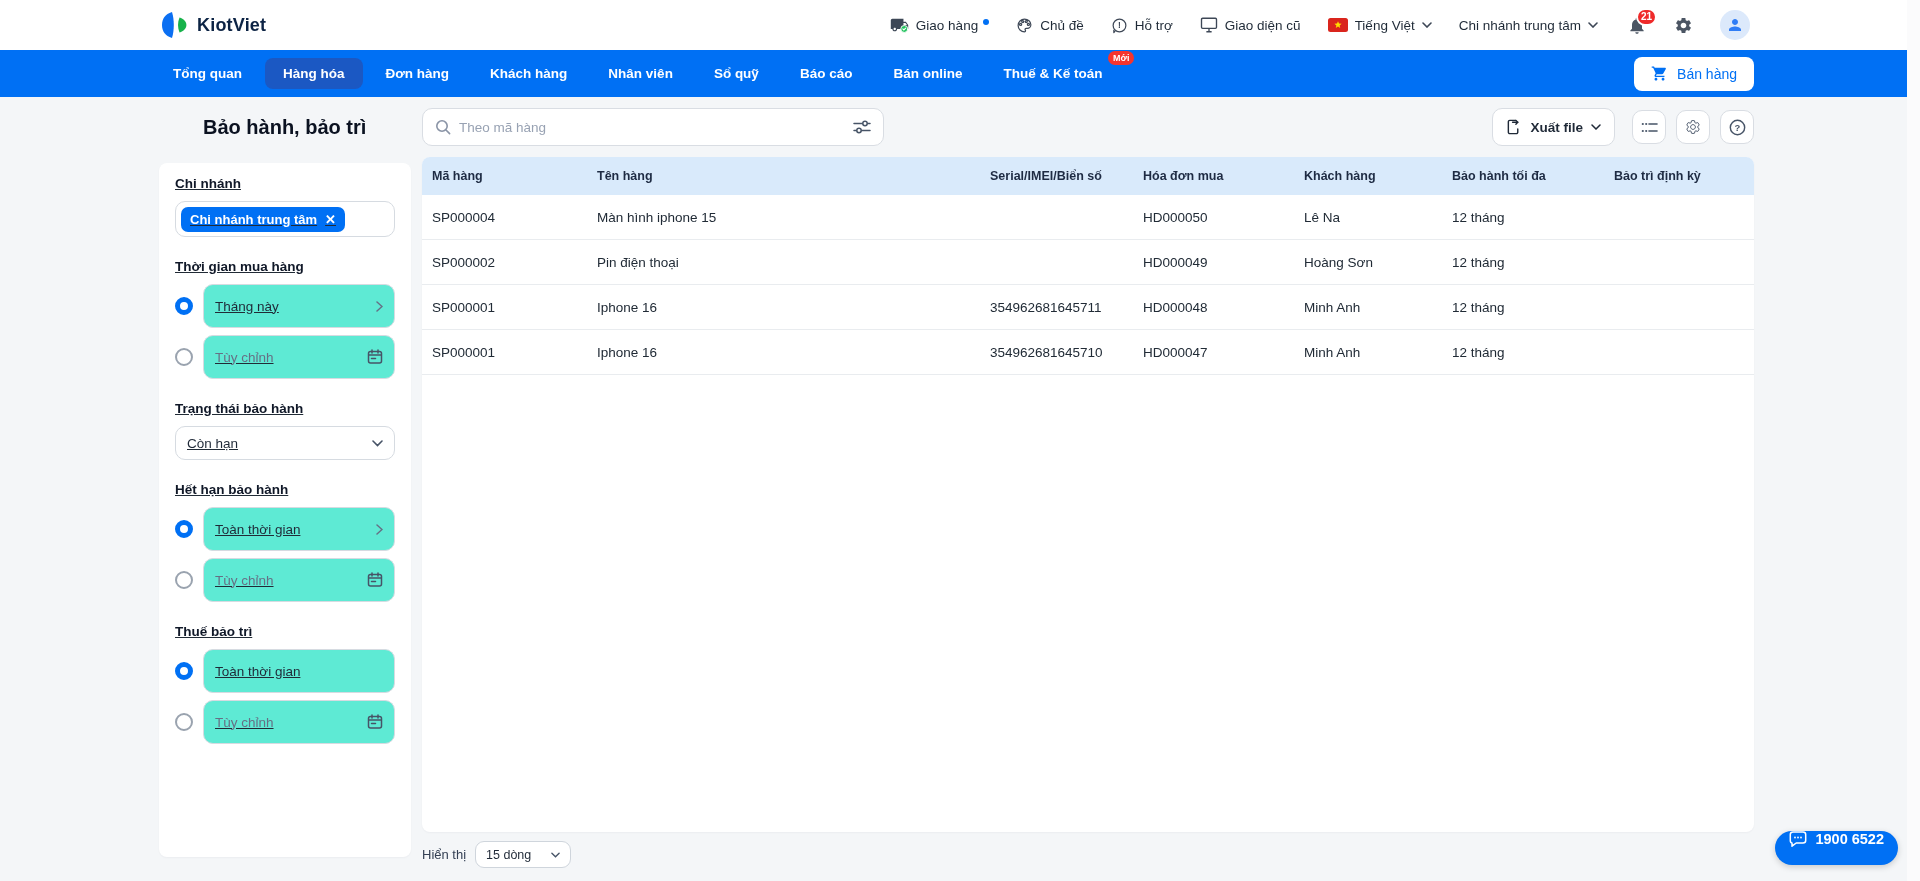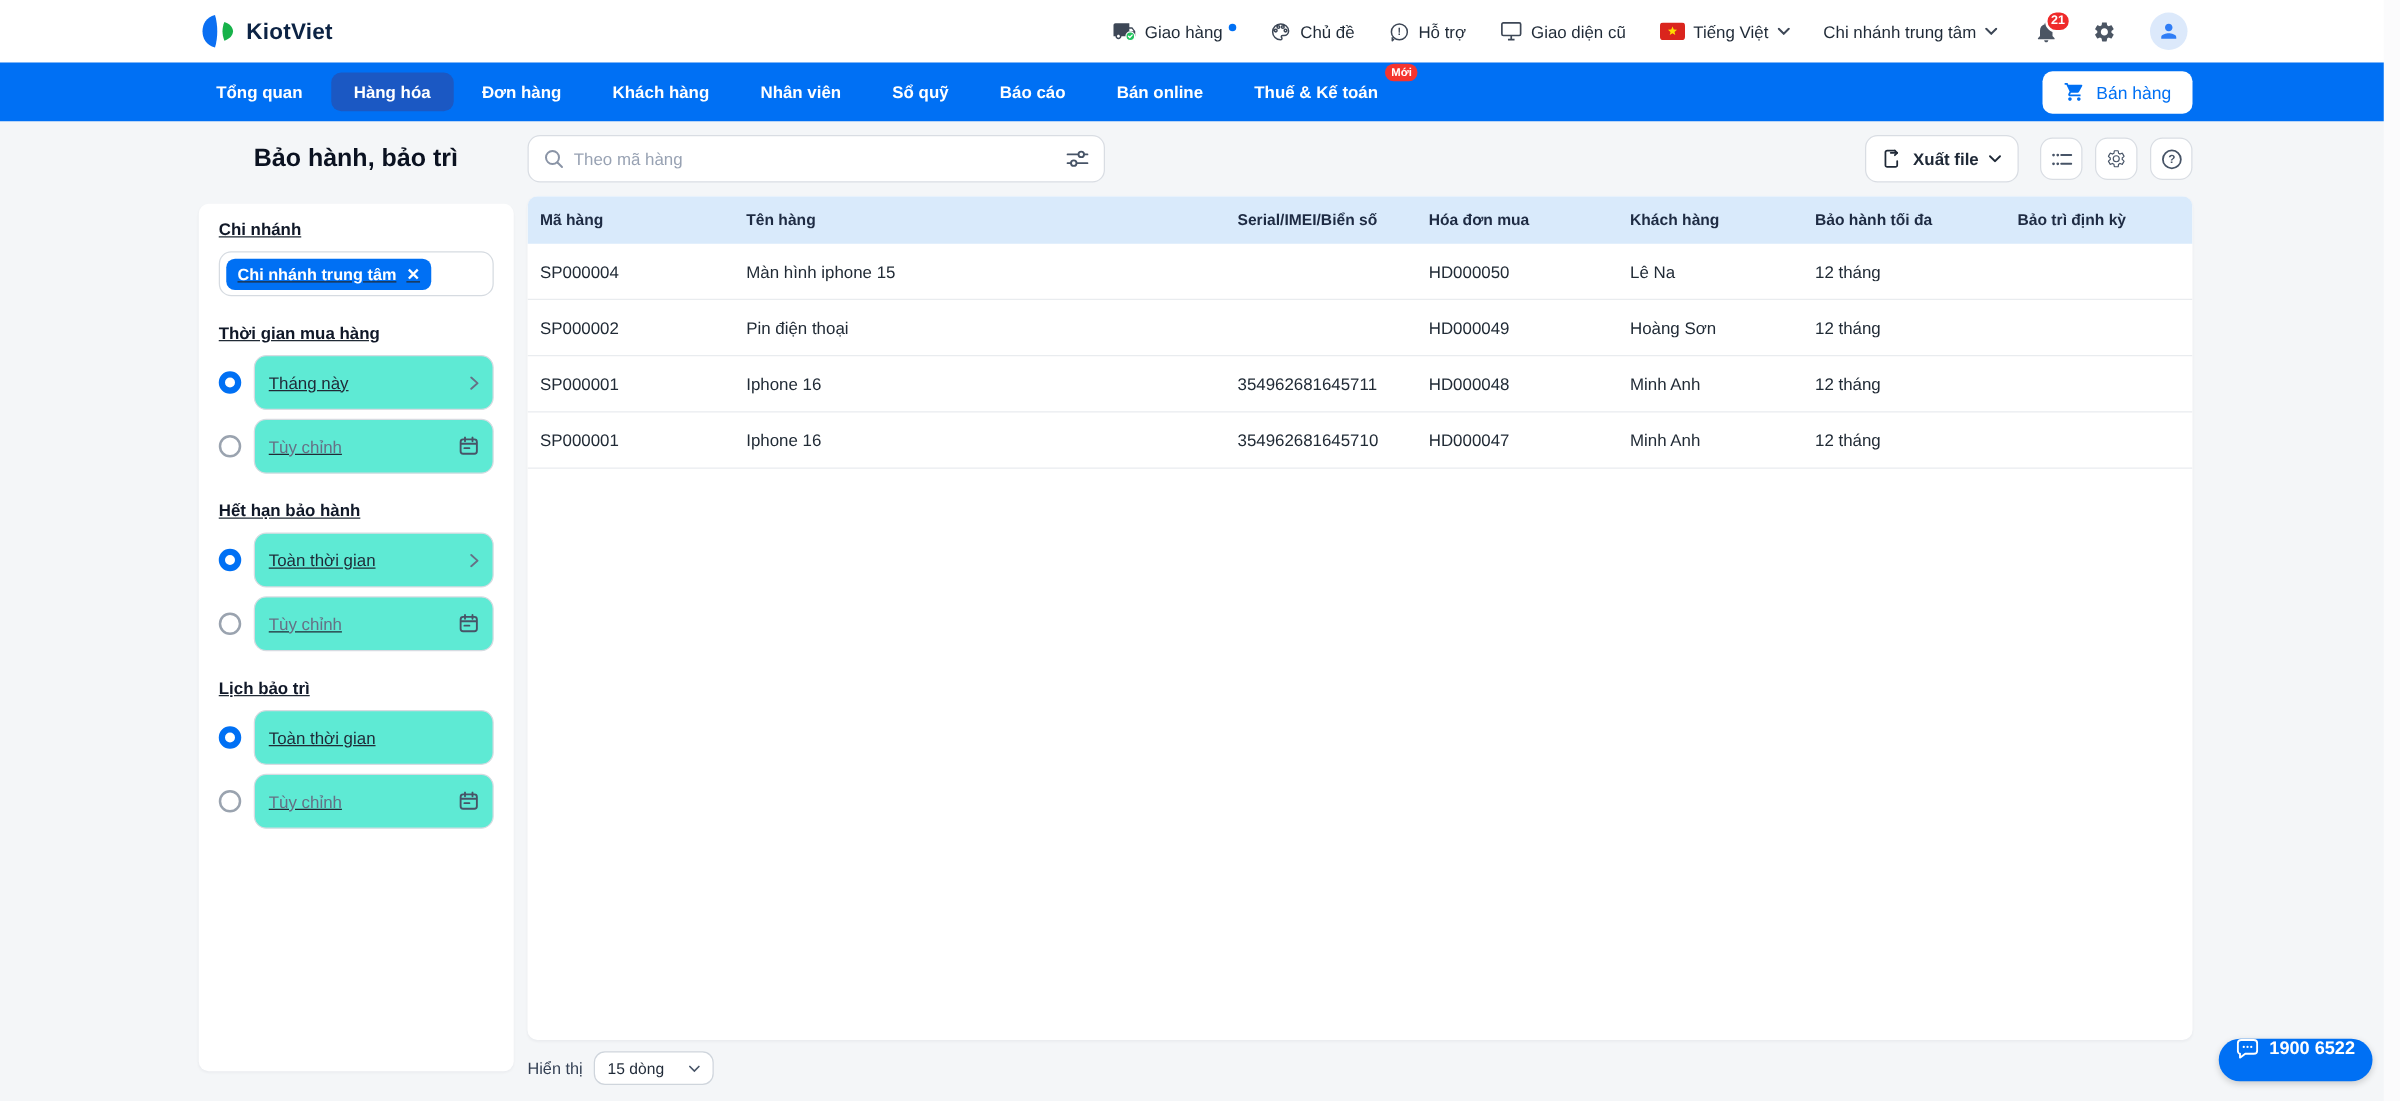--- a/index.html
+++ b/index.html
@@ -215,20 +215,29 @@
             <svg width="16" height="16" viewBox="0 0 16 16">
                 <rect x="1.5" y="2.5" width="13" height="11.5" rx="2" fill="none" stroke="#475467" stroke-width="1.5"></rect>
                 <path d="M1.5 6h13" stroke="#475467" stroke-width="1.5"></path>
                 <path d="M5 1v3M11 1v3" stroke="#475467" stroke-width="1.5" stroke-linecap="round"></path>
                 <path d="M4.5 9.5h4" stroke="#475467" stroke-width="1.5" stroke-linecap="round"></path>
               </svg>
           </div>
         </div>
       </div>
 
+      <div class="f-section">
+        <div class="f-label">Trạng thái bảo hành</div>
+        <div class="select">
+          <span class="grow">Còn hạn</span>
+          <svg width="11" height="7" viewBox="0 0 11 7">
+              <path d="M1 1l4.5 4.5L10 1" fill="none" stroke="#475467" stroke-width="1.6" stroke-linecap="round"></path>
+            </svg>
+        </div>
+      </div>
 
       <div class="f-section">
         <div class="f-label">Hết hạn bảo hành</div>
         <div class="opt-row">
           <span class="radio on"></span>
           <div class="field">
             <span class="grow">Toàn thời gian</span>
             <svg width="7" height="11" viewBox="0 0 7 11">
                 <path d="M1 1l5 4.5L1 10" fill="none" stroke="#667085" stroke-width="1.5" stroke-linecap="round"></path>
               </svg>
@@ -242,21 +251,21 @@
                 <rect x="1.5" y="2.5" width="13" height="11.5" rx="2" fill="none" stroke="#475467" stroke-width="1.5"></rect>
                 <path d="M1.5 6h13" stroke="#475467" stroke-width="1.5"></path>
                 <path d="M5 1v3M11 1v3" stroke="#475467" stroke-width="1.5" stroke-linecap="round"></path>
                 <path d="M4.5 9.5h4" stroke="#475467" stroke-width="1.5" stroke-linecap="round"></path>
               </svg>
           </div>
         </div>
       </div>
 
       <div class="f-section">
-        <div class="f-label">Lịch bảo trì</div>
+        <div class="f-label">Thuế bảo trì</div>
         <div class="opt-row">
           <span class="radio on"></span>
           <div class="field">
             <span class="grow">Toàn thời gian</span>
           </div>
         </div>
         <div class="opt-row">
           <span class="radio"></span>
           <div class="field">
             <span class="grow" style="color:#667085;">Tùy chỉnh</span>

